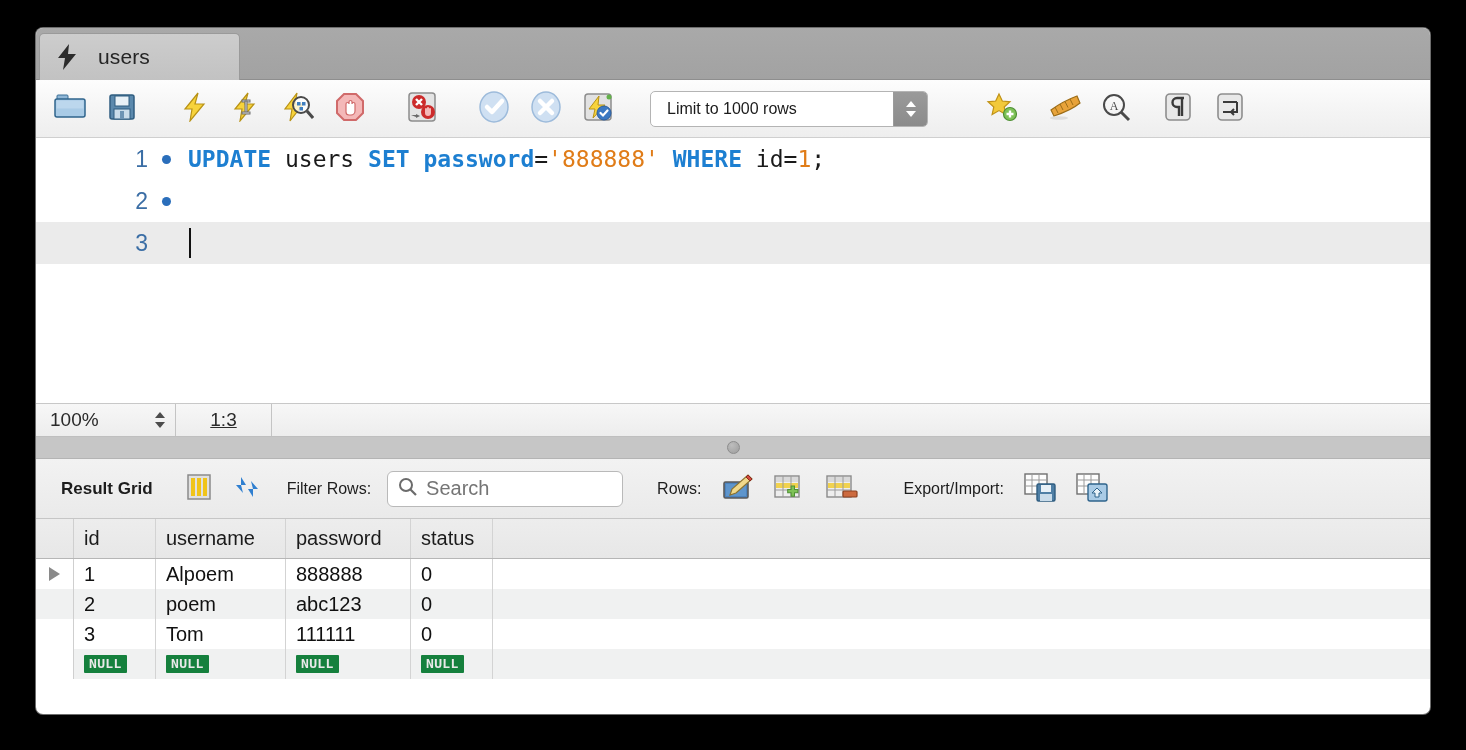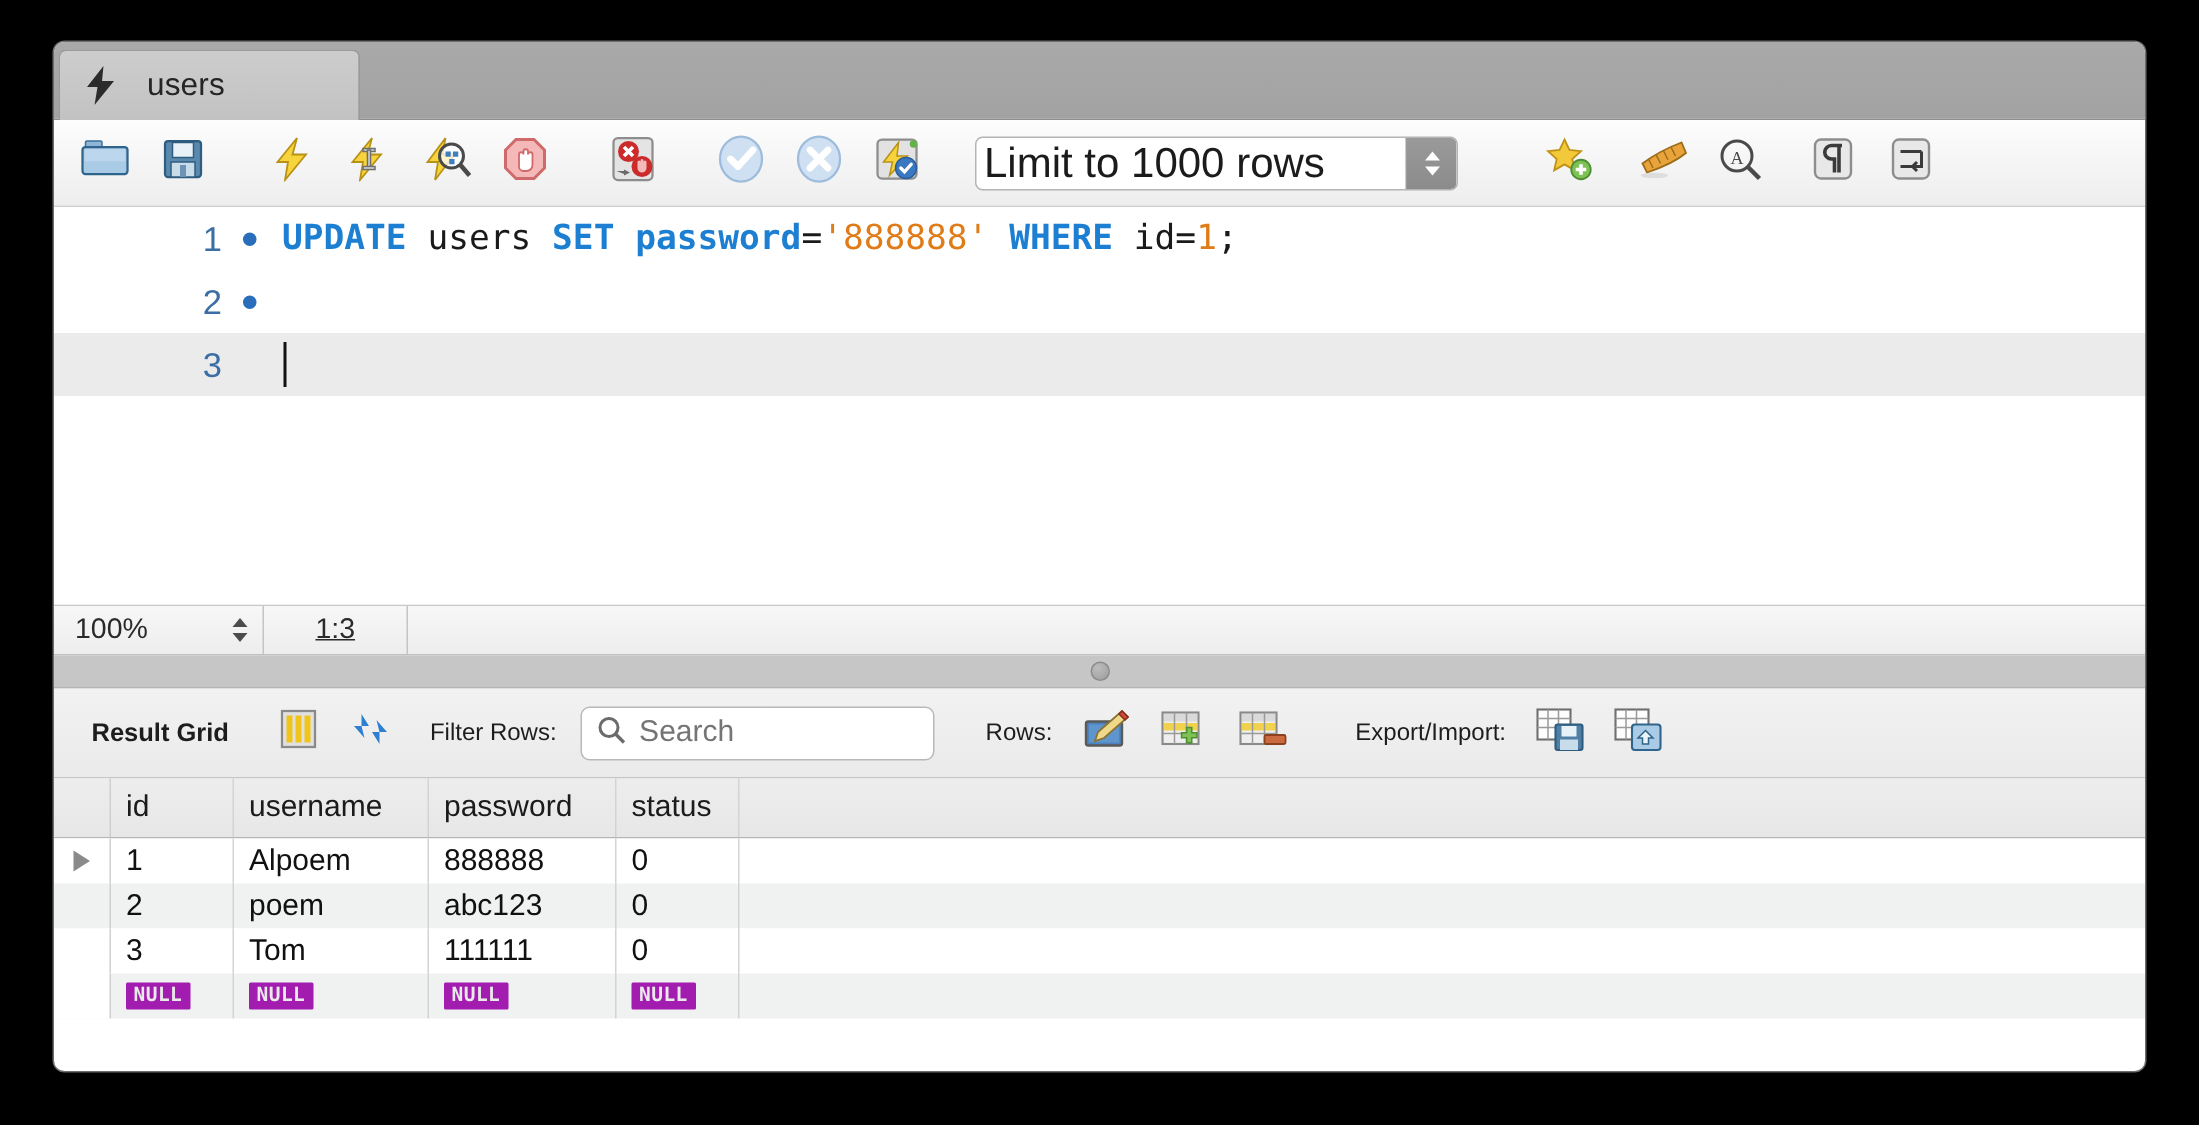--- a/index.html
+++ b/index.html
@@ -57,27 +57,27 @@
     width: 40px; height: 40px;
     display: flex; align-items: center; justify-content: center;
   }
   .tb-gap-sm { width: 12px; }
   .tb-gap-md { width: 22px; }
   .tb-gap-lg { width: 32px; }
 
   
   .limit-select {
     position: relative;
-    width: 322px; height: 36px;
+    width: 278px; height: 36px;
     background: #ffffff;
     border: 1px solid #b4b4b4;
     border-radius: 5px;
     display: flex; align-items: center;
-    padding-left: 5px;
-    font-size: 28px; color: #1b1b1b;
+    padding-left: 16px;
+    font-size: 16px; color: #1b1b1b;
     overflow: hidden;
   }
   .limit-stepper {
     position: absolute; right: 0; top: 0;
     width: 34px; height: 100%;
     background: linear-gradient(to bottom, #9a9a9a 0%, #8b8b8b 100%);
     border-left: 1px solid #9b9b9b;
     display: flex; align-items: center; justify-content: center;
   }
 
@@ -218,21 +218,21 @@
   .rt-cell.c-username { width: 130px; flex: 0 0 130px; }
   .rt-cell.c-password { width: 125px; flex: 0 0 125px; }
   .rt-cell.c-status { width: 82px; flex: 0 0 82px; }
   .rt-cell.c-rest { flex: 1 1 auto; border-right: none; }
   .row-odd { background: #ffffff; }
   .row-even { background: #f0f1f1; }
   .row-null { background: #f0f1f1; height: 30px; }
   .row-null .rt-marker { background: #ffffff; }
   .null-badge {
     display: inline-block;
-    background: #a21caf; color: #e9e9e9;
+    background: #15803d; color: #e9e9e9;
     font-size: 13px; font-weight: bold;
     font-family: "DejaVu Sans Mono", monospace;
     letter-spacing: .3px;
     padding: 2px 5px 2px 5px;
     border-radius: 1px;
     line-height: 1.1;
   }
   .play-tri {
     width: 0; height: 0;
     border-left: 11px solid #8a8a8a;

